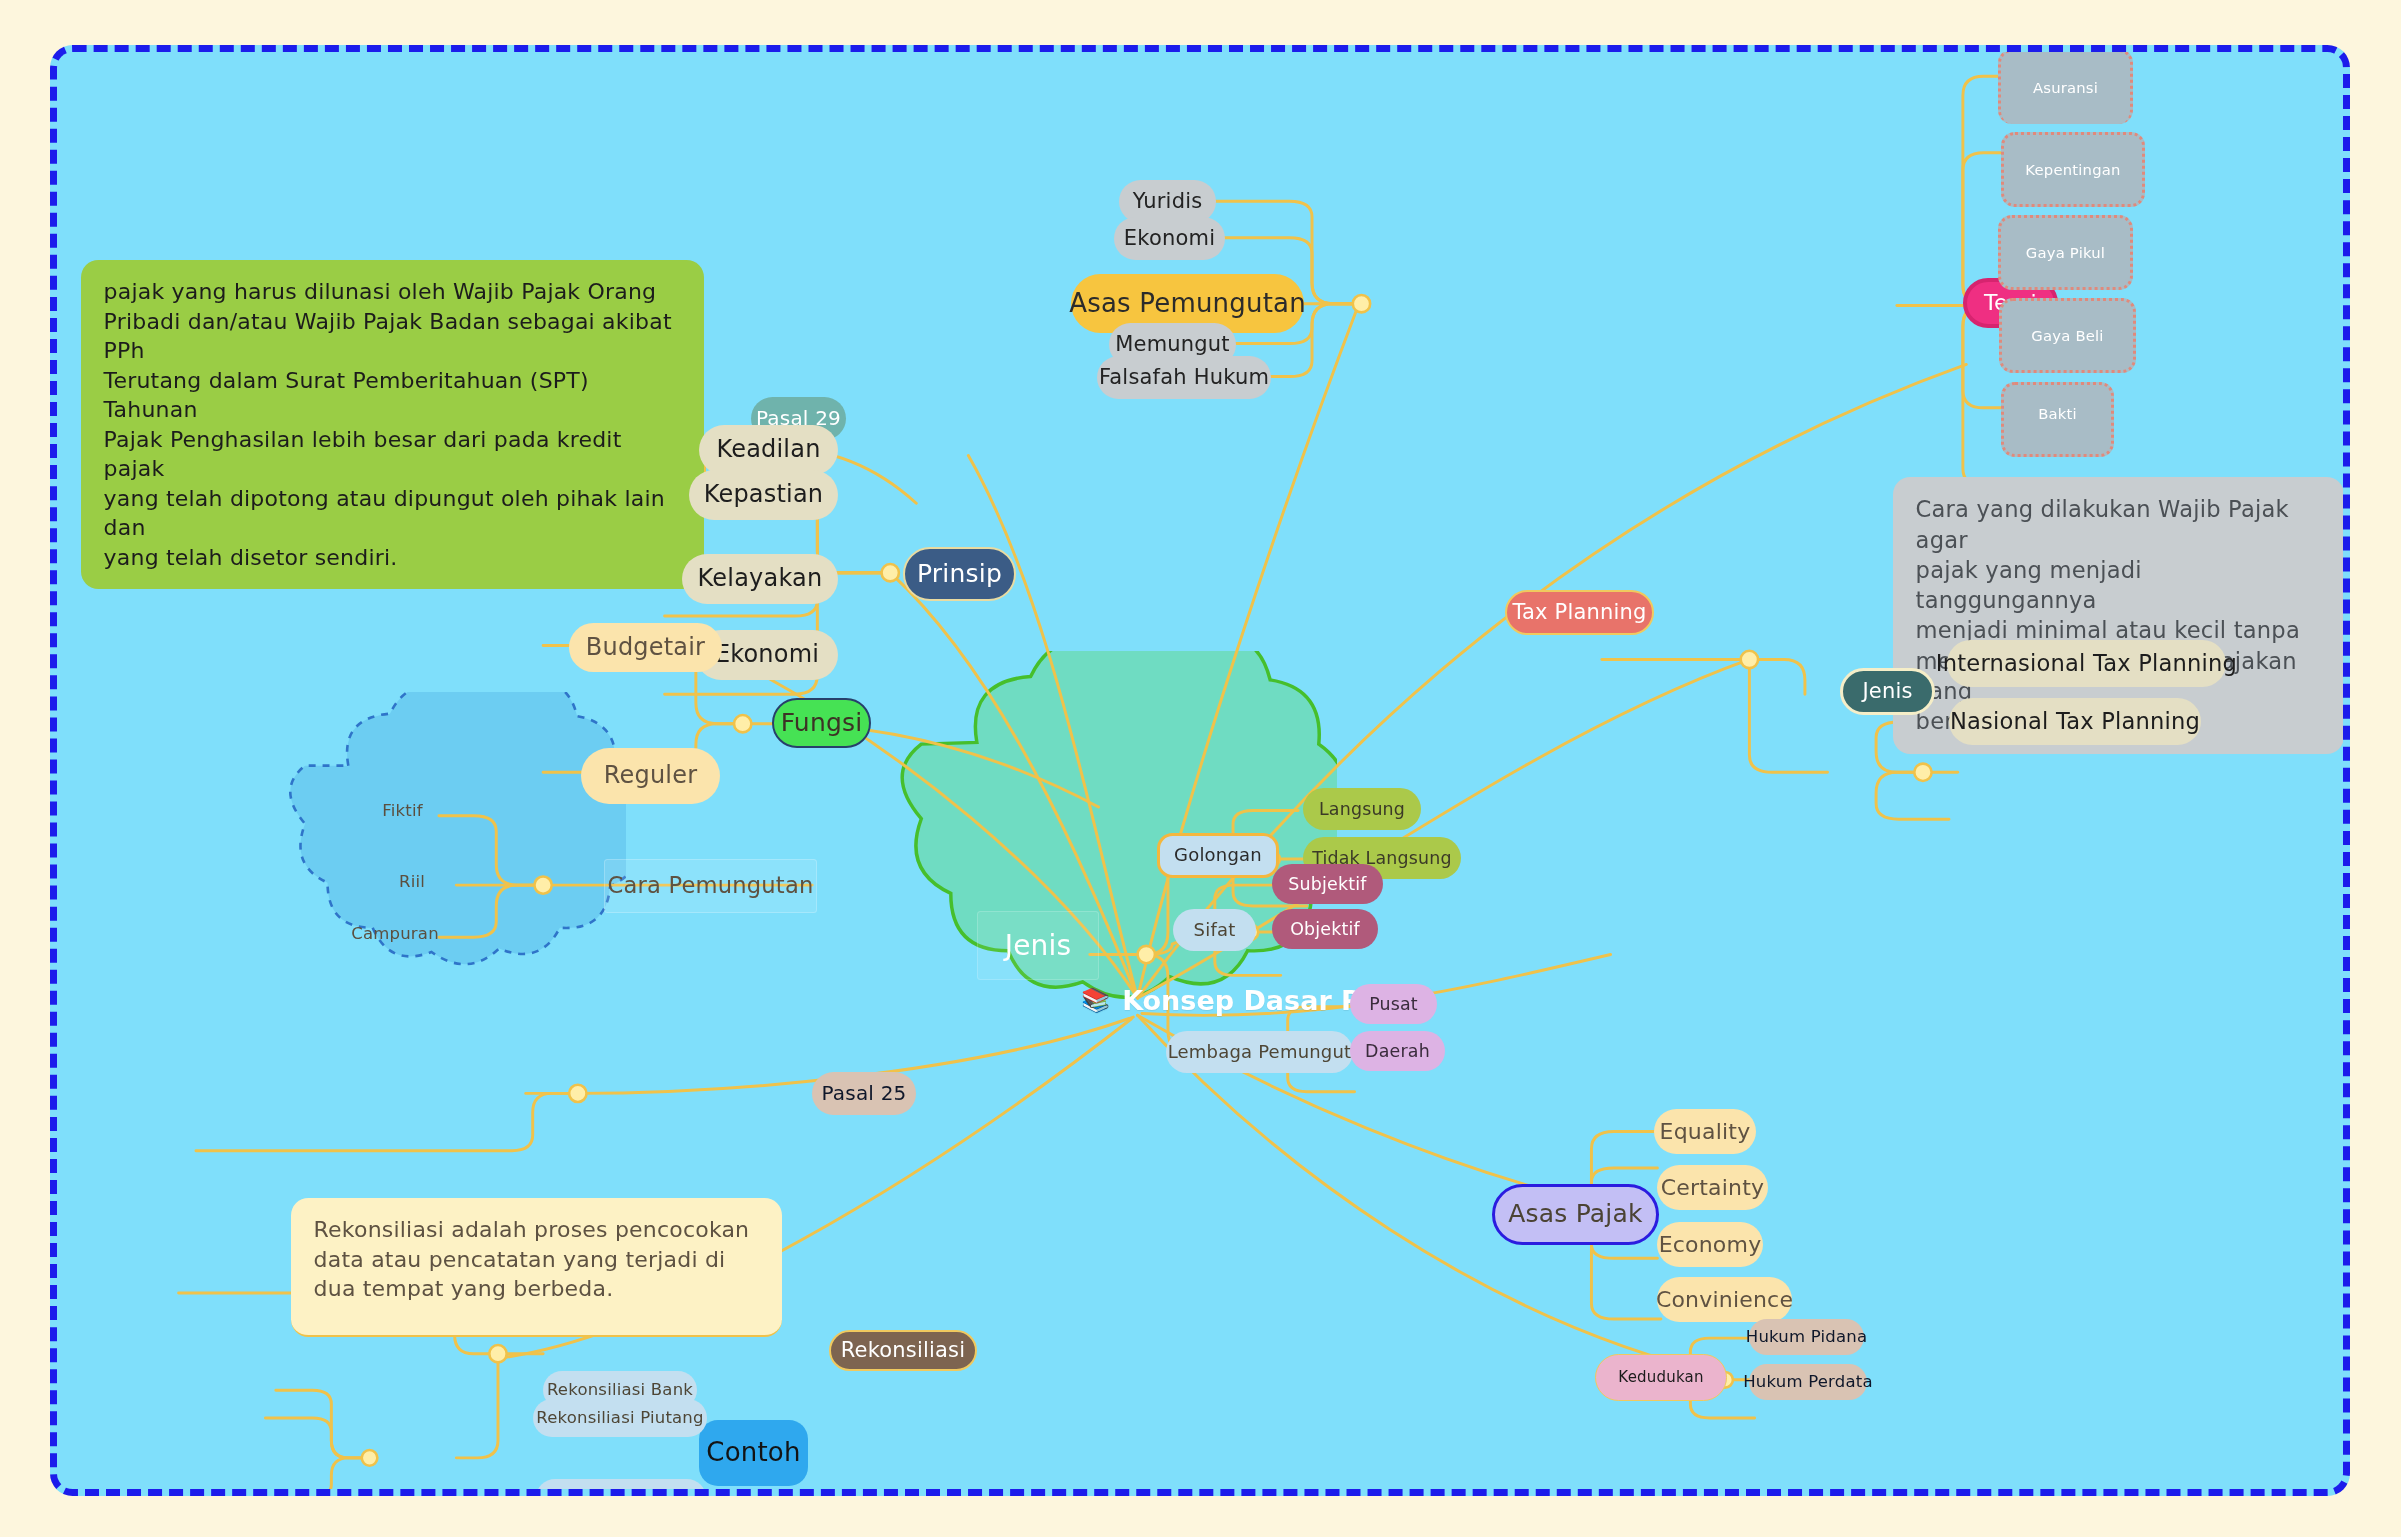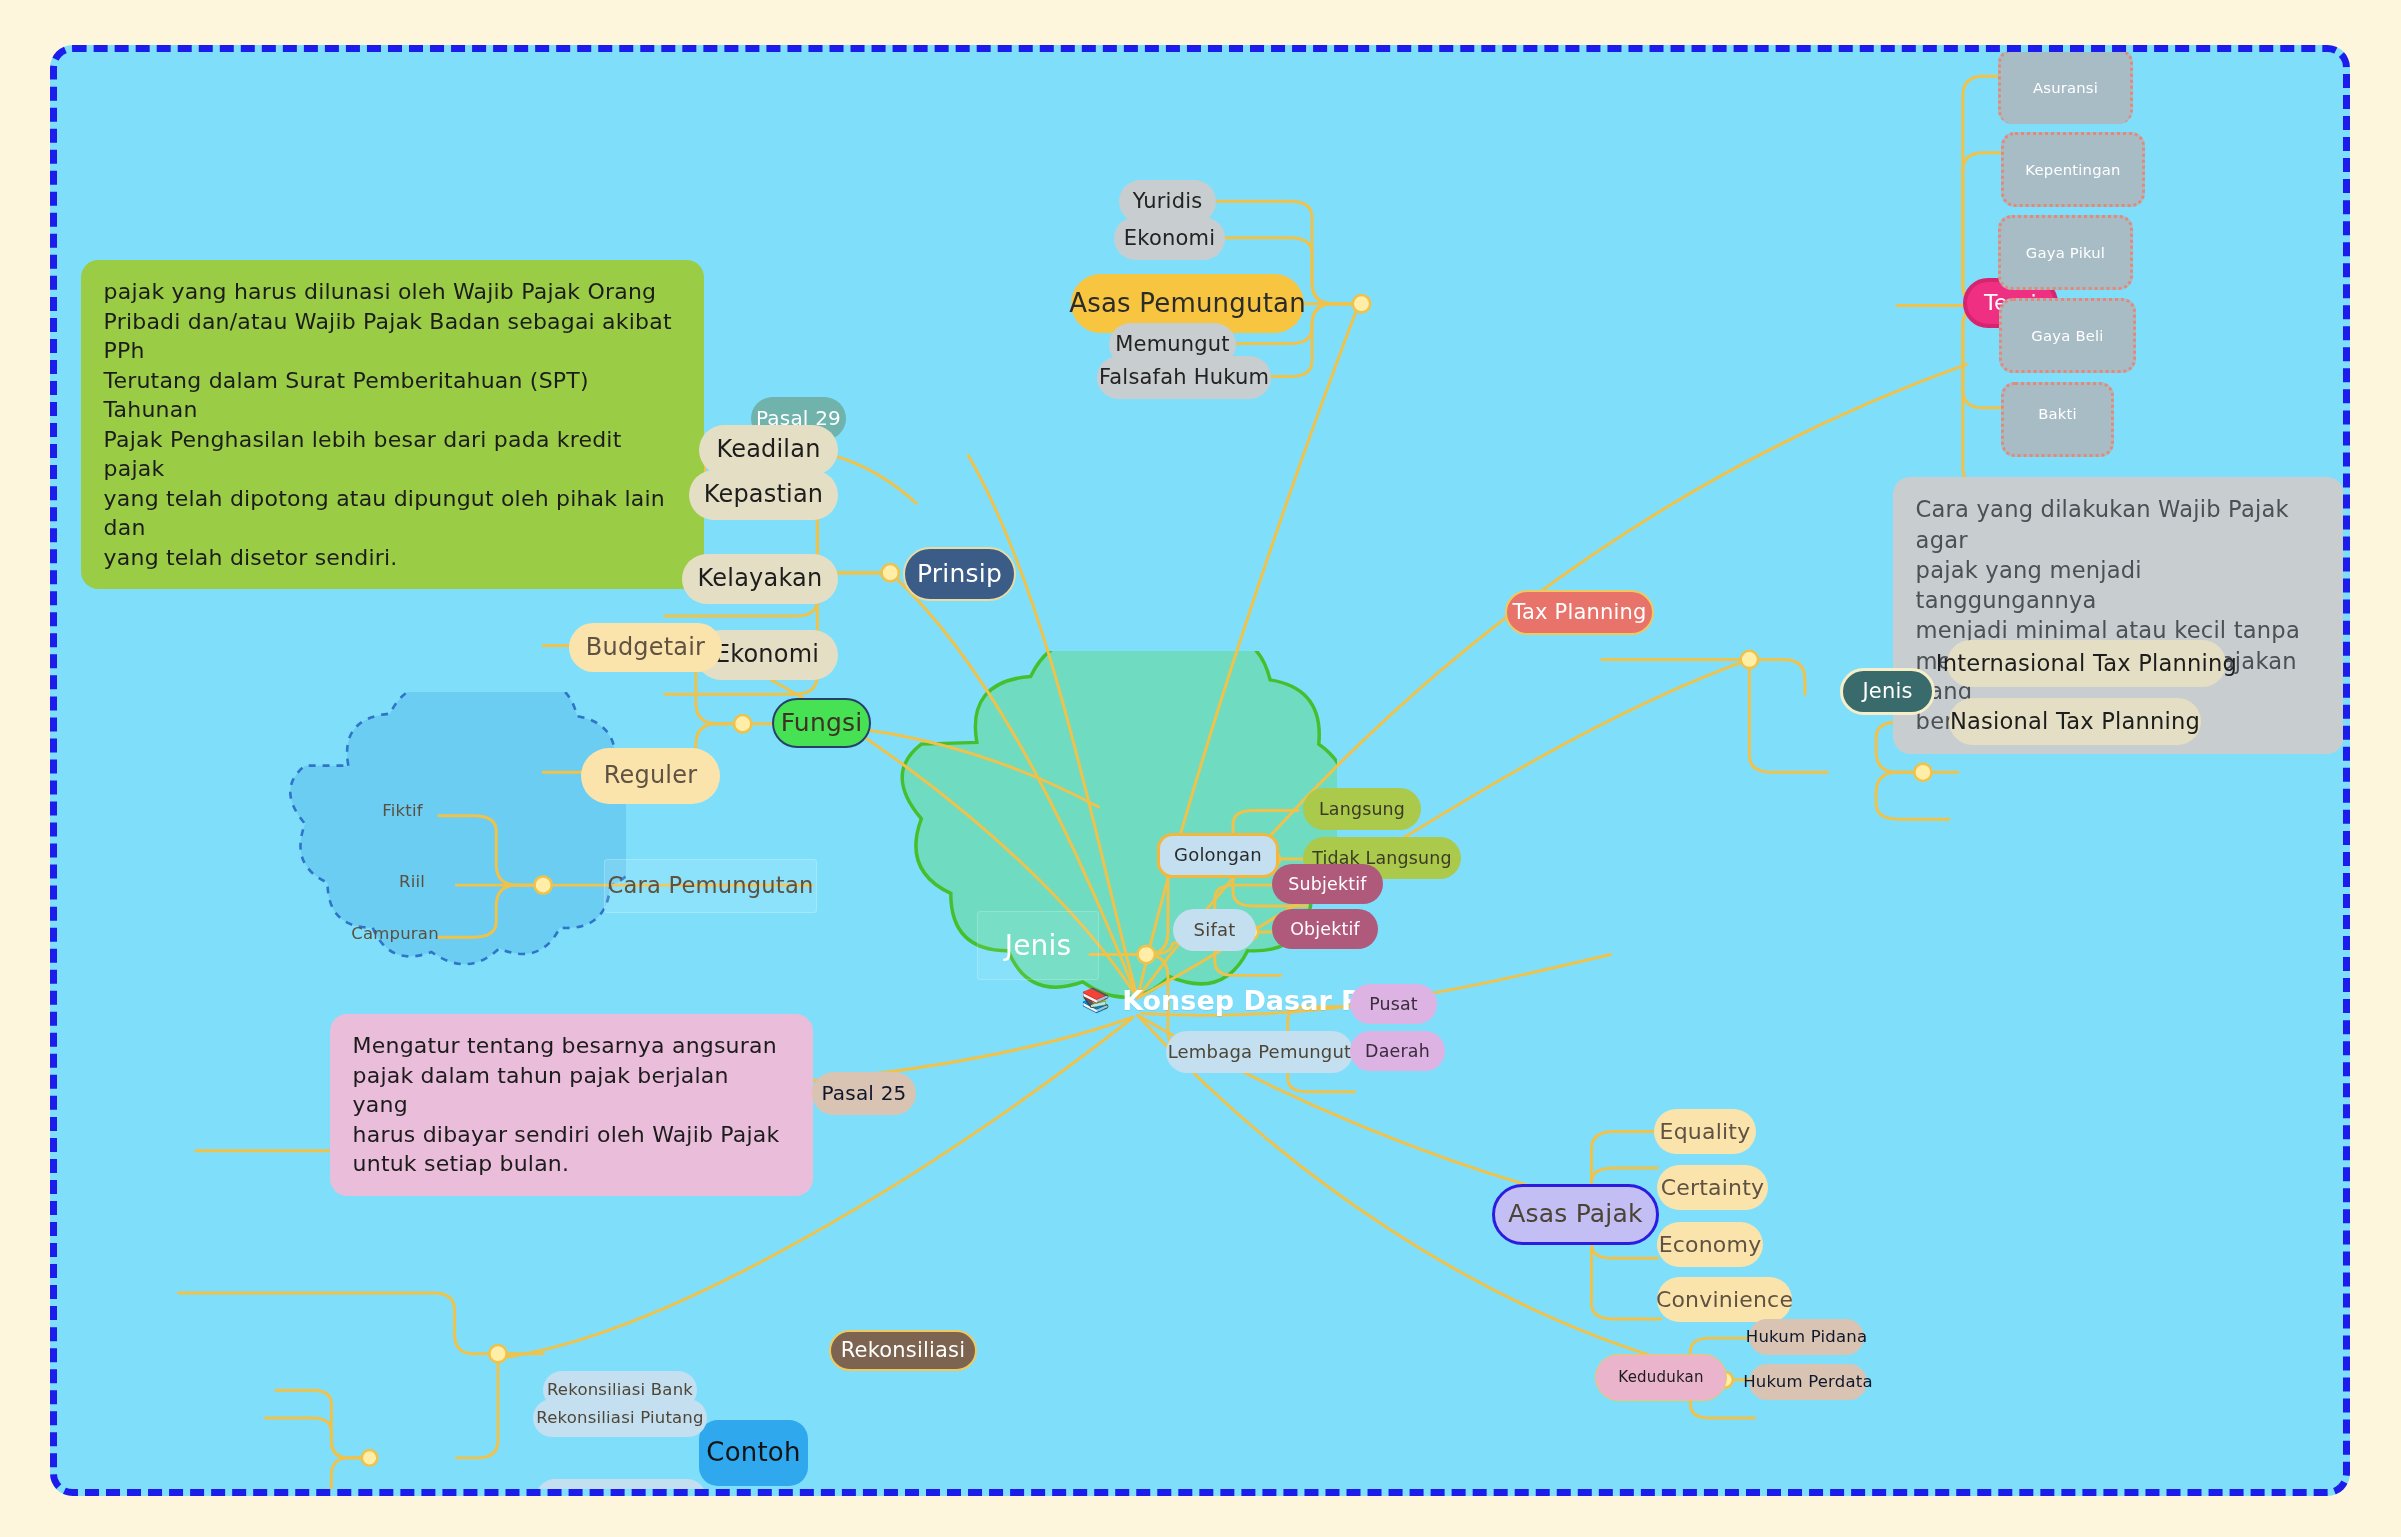--- a/index.html
+++ b/index.html
@@ -241,25 +241,24 @@
 Pajak Penghasilan lebih besar dari pada kredit pajak
 yang telah dipotong atau dipungut oleh pihak lain dan
 yang telah disetor sendiri.</div>
 
     <div class="note c-graynote" style="left:1836px;top:425px;width:451px;font-size:22.6px;">Cara yang dilakukan Wajib Pajak agar
 pajak yang menjadi tanggungannya
 menjadi minimal atau kecil tanpa
 melanggar peraturan perpajakan yang
 berlaku</div>
 
-    <div class="note c-pinknote" style="left:273px;top:962px;width:483px;font-size:22px;">Mengatur tentang besarnya angsuran
-pajak dalam tahun pajak berjalan yang
-harus  dibayar sendiri oleh Wajib Pajak
-untuk setiap bulan.</div>
-
+
+    <div class="note c-creamnote" style="left:234px;top:1146px;width:491px;height:139px;font-size:22px;border-bottom:2.6px solid #f0c24a;">Rekonsiliasi adalah proses pencocokan
+data atau pencatatan yang terjadi di
+dua tempat yang berbeda.</div>
 
     <div id="central">
       <span class="bookicon">📚</span>
       <span>Konsep Dasar Pajak</span>
     </div>
 
     <div class="node pill n-teal" style="left:694px;top:345px;width:95px;height:43px;font-size:20px;">Pasal 29</div>
 
     <div class="node pill n-navy" style="left:846px;top:495px;width:113px;height:54px;font-size:25px;">Prinsip</div>
     <div class="node pill n-beige" style="left:642px;top:373px;width:139px;height:50px;font-size:24px;">Keadilan</div>

